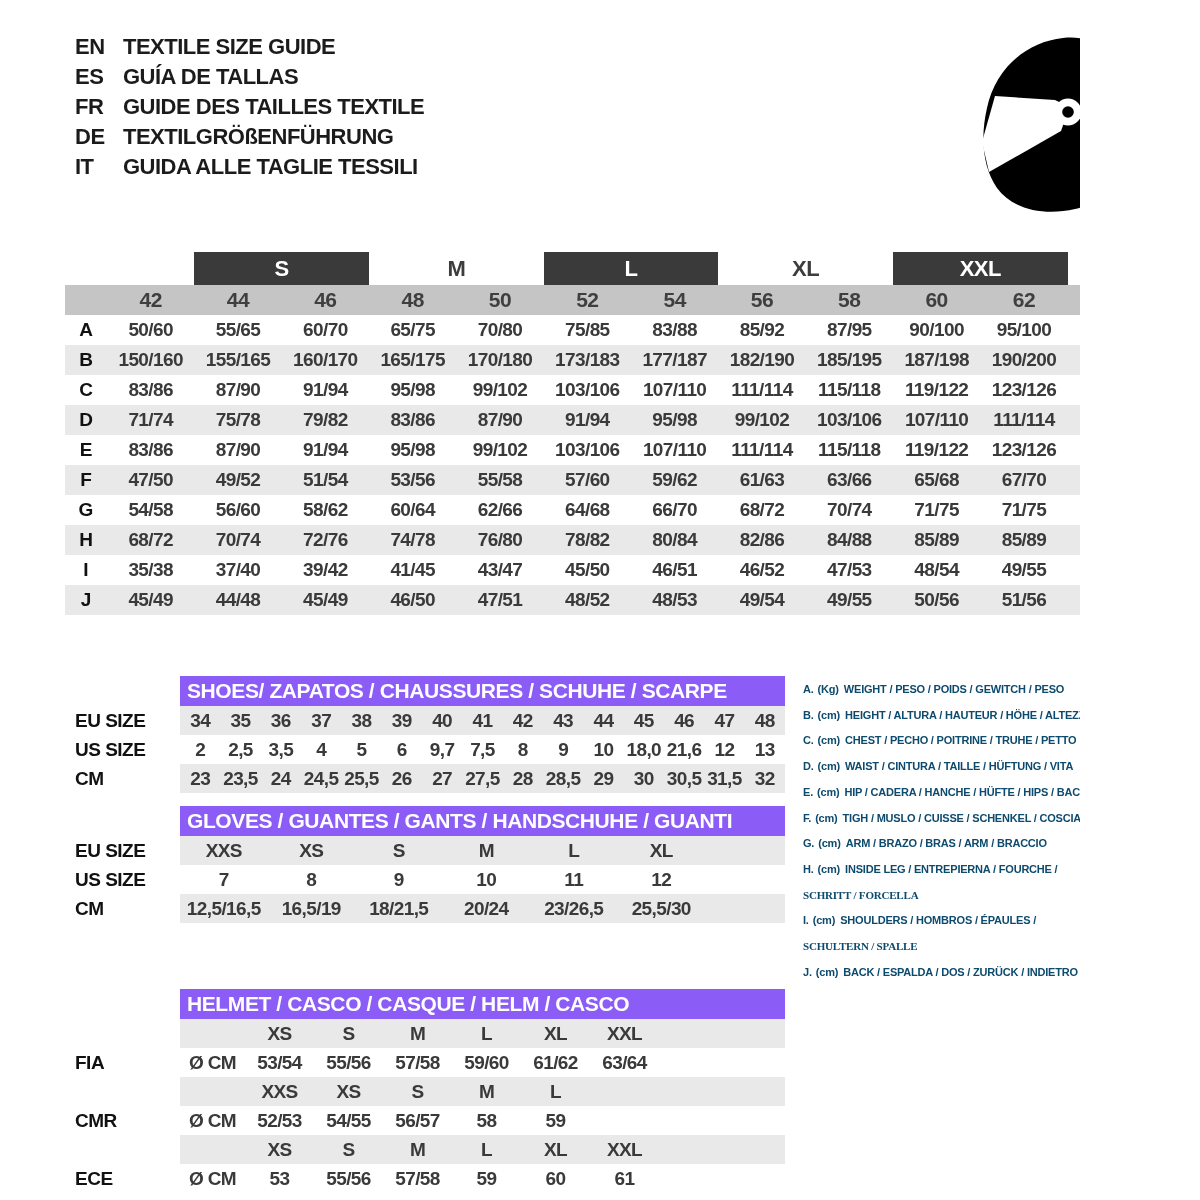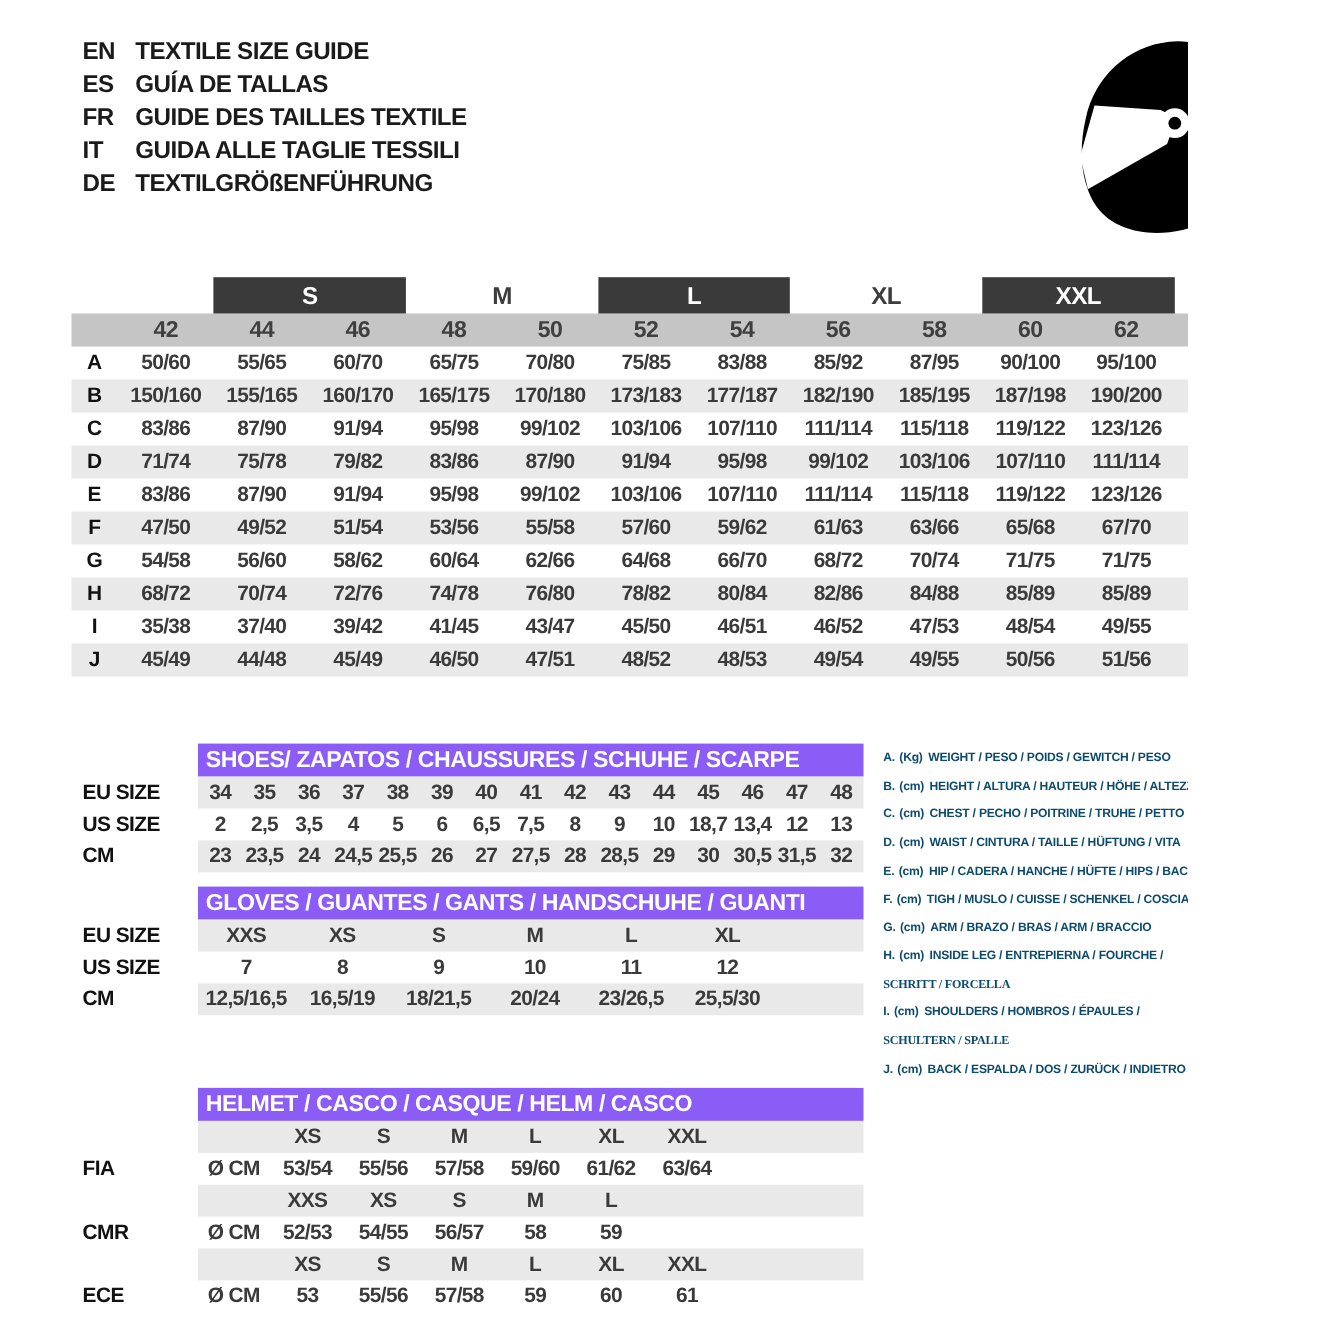--- a/index.html
+++ b/index.html
@@ -72,27 +72,27 @@
         <span class="lcode">ES</span>
         <span class="llabel">GUÍA DE TALLAS</span>
       </div>
 
       <div class="lrow">
         <span class="lcode">FR</span>
         <span class="llabel">GUIDE DES TAILLES TEXTILE</span>
       </div>
 
       <div class="lrow">
+        <span class="lcode">DE</span>
+        <span class="llabel">TEXTILGRÖßENFÜHRUNG</span>
+      </div>
+
+      <div class="lrow">
         <span class="lcode">IT</span>
         <span class="llabel">GUIDA ALLE TAGLIE TESSILI</span>
-      </div>
-
-      <div class="lrow">
-        <span class="lcode">DE</span>
-        <span class="llabel">TEXTILGRÖßENFÜHRUNG</span>
       </div>
     </div>
 
   <svg class="helmet-logo" viewBox="0 0 180 185" aria-hidden="true">
     <path fill="#000" d="M 88,8
       C 130,3 163,38 160,92
       C 158,140 138,170 100,179
       C 70,186 38,180 22,158
       C 8,138 5,108 12,78
       C 20,40 50,12 88,8 Z"></path>
@@ -471,33 +471,33 @@
               <span class="cell">2,5</span>
 
               <span class="cell">3,5</span>
 
               <span class="cell">4</span>
 
               <span class="cell">5</span>
 
               <span class="cell">6</span>
 
-              <span class="cell">6,5</span>
+              <span class="cell">9,7</span>
 
               <span class="cell">7,5</span>
 
               <span class="cell">8</span>
 
               <span class="cell">9</span>
 
               <span class="cell">10</span>
 
-              <span class="cell">18,7</span>
-
-              <span class="cell">13,4</span>
+              <span class="cell">18,0</span>
+
+              <span class="cell">21,6</span>
 
               <span class="cell">12</span>
 
               <span class="cell">13</span>
             </div>
         </div>
 
         <div class="brow">
           <span class="rlabel">CM</span>
           <div class="cells">

